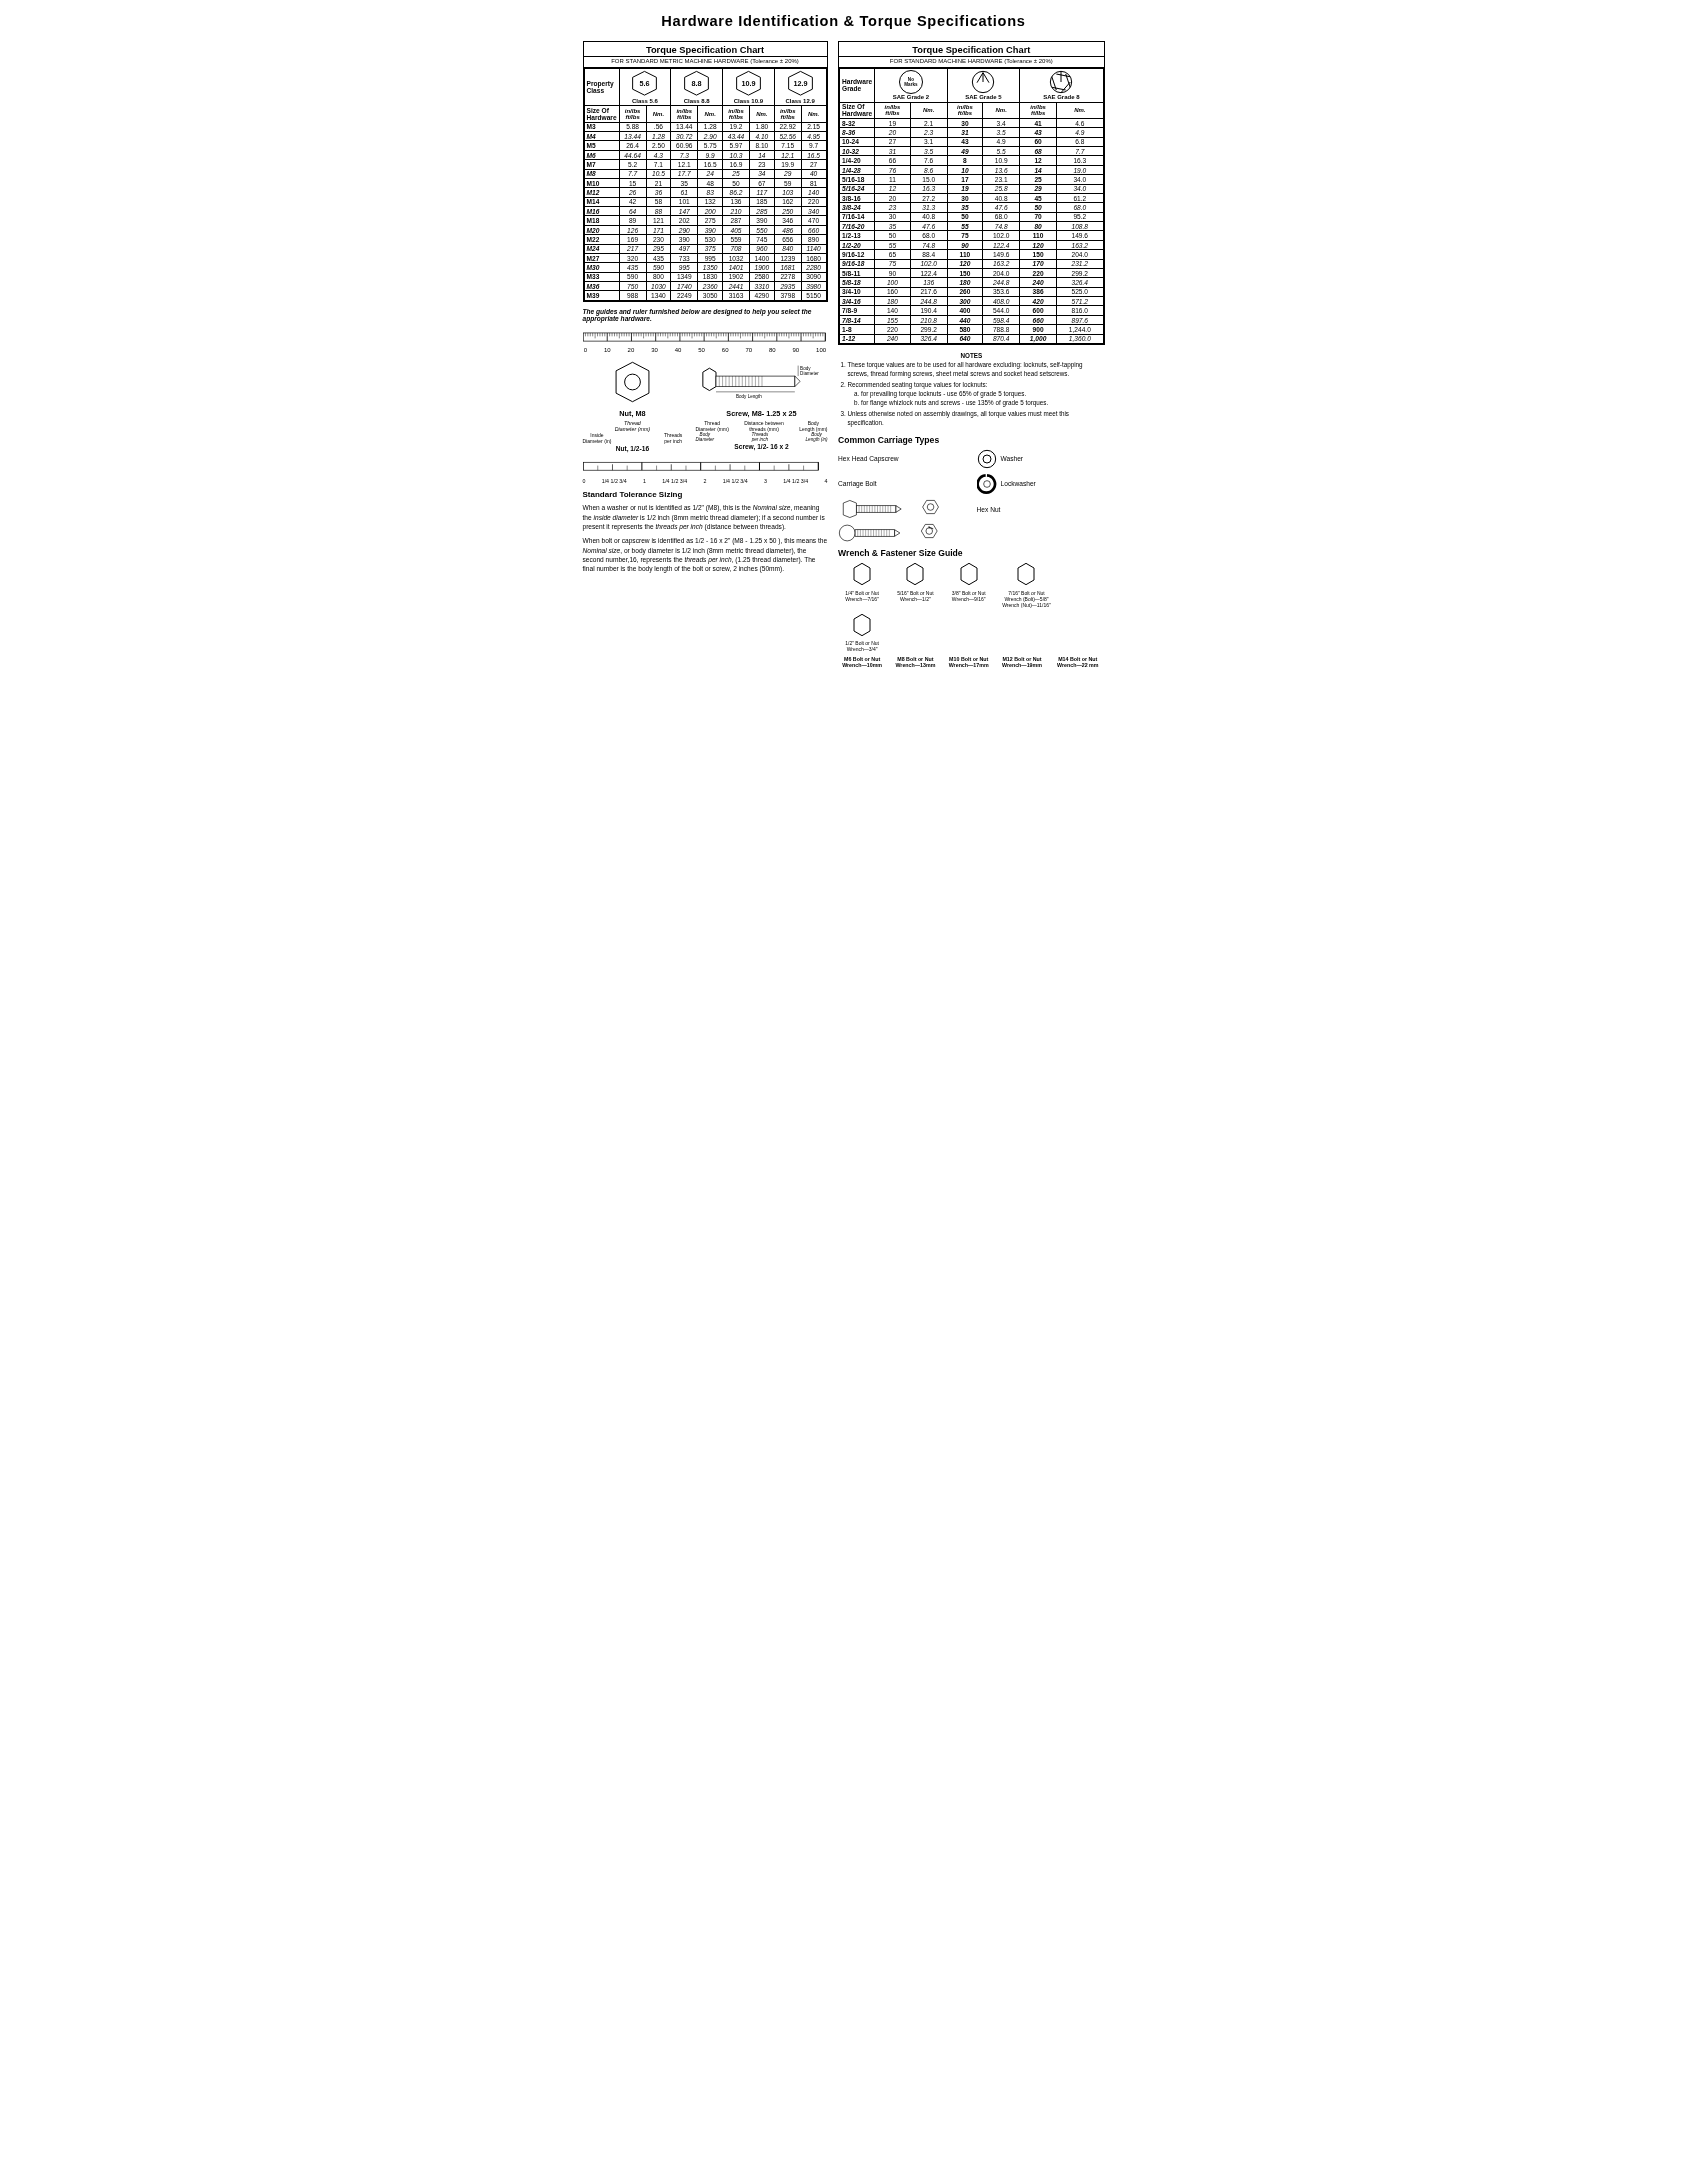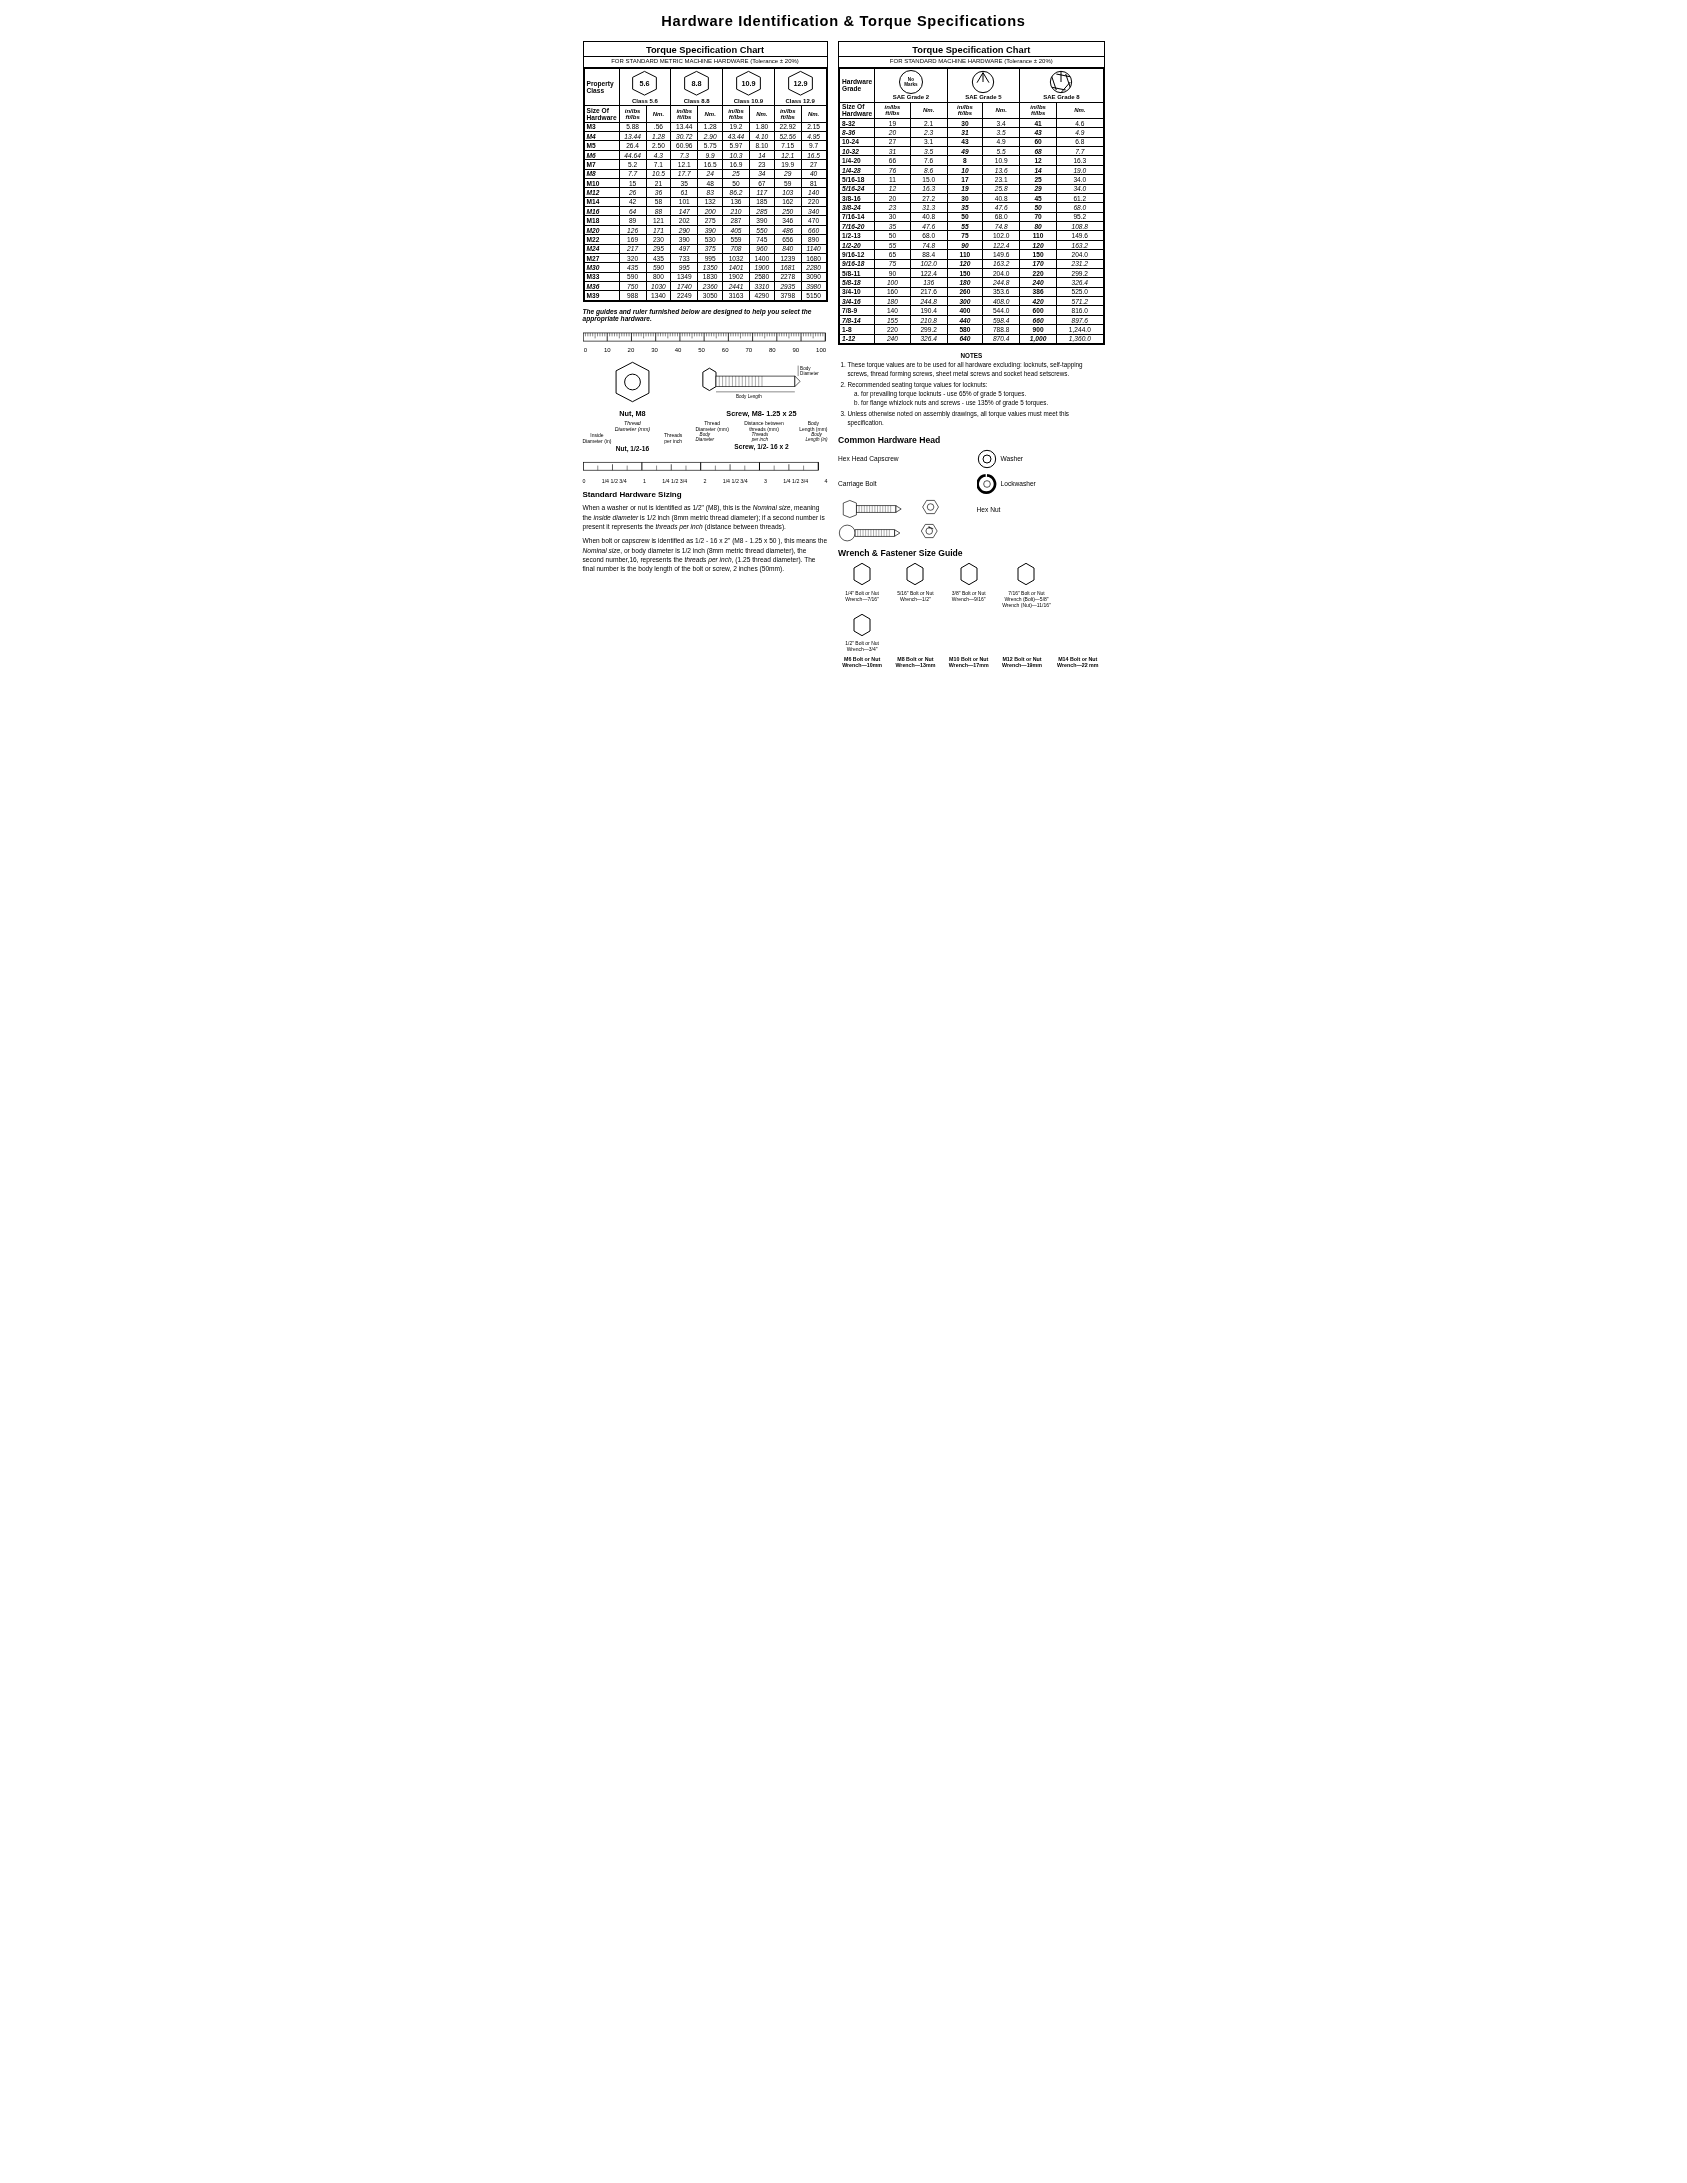--- a/index.html
+++ b/index.html
@@ -691,21 +691,21 @@
         <span>1/4 1/2 3/4</span>
         <span>2</span>
         <span>1/4 1/2 3/4</span>
         <span>3</span>
         <span>1/4 1/2 3/4</span>
         <span>4</span>
       </div>
     </div>
 
     <div class="sizing-section">
-      <div class="sizing-title">Standard Hardware Sizing</div>
+      <div class="sizing-title">Standard Tolerance Sizing</div>
       <div class="sizing-para">
         When a washer or nut is identified as 1/2" (M8), this is the <em>Nominal size</em>, meaning the <em>inside diameter</em> is 1/2 inch (8mm metric thread diameter); if a second number is present it represents the <em>threads per inch</em> (distance between threads).
       </div>
       <div class="sizing-para">
         When bolt or capscrew is identified as 1/2 - 16 x 2" (M8 - 1.25 x 50 ), this means the <em>Nominal size</em>, or body diameter is 1/2 inch (8mm metric thread diameter), the second number,16, represents the <em>threads per inch</em>, (1.25 thread diameter). The final number is the body length of the bolt or screw, 2 inches (50mm).
       </div>
     </div>
   </div>
 
   <div class="right-col">
@@ -990,21 +990,21 @@
         <li>These torque values are to be used for all hardware excluding: locknuts, self-tapping screws, thread forming screws, sheet metal screws and socket head setscrews.</li>
         <li style="margin-top:2.6px;">Recommended seating torque values for locknuts:
           <div style="padding-left:6.6px;">a. for prevailing torque locknuts - use 65% of grade 5 torques.</div>
           <div style="padding-left:6.6px;">b. for flange whizlock nuts and screws - use 135% of grade 5 torques.</div>
         </li>
         <li style="margin-top:2.6px;">Unless otherwise noted on assembly drawings, all torque values must meet this specification.</li>
       </ol>
     </div>
 
     <div class="common-hw-section">
-      <div class="common-hw-title">Common Hardware Head</div>
+      <div class="common-hw-title">Common Carriage Types</div>
       <div style="display:grid;grid-template-columns:1fr 1fr;gap:5.3px 10.6px;">
 
         <div style="display:flex;align-items:center;gap:4px;">
           <span style="font-size:6.6px;">Hex Head Capscrew</span>
         </div>
         <div style="display:flex;align-items:center;gap:4px;">
 
           <svg width="20" height="20" viewBox="0 0 30 30">
             <circle cx="15" cy="15" r="13" fill="white" stroke="black" stroke-width="1.5"></circle>
             <circle cx="15" cy="15" r="6" fill="white" stroke="black" stroke-width="1.5"></circle>

